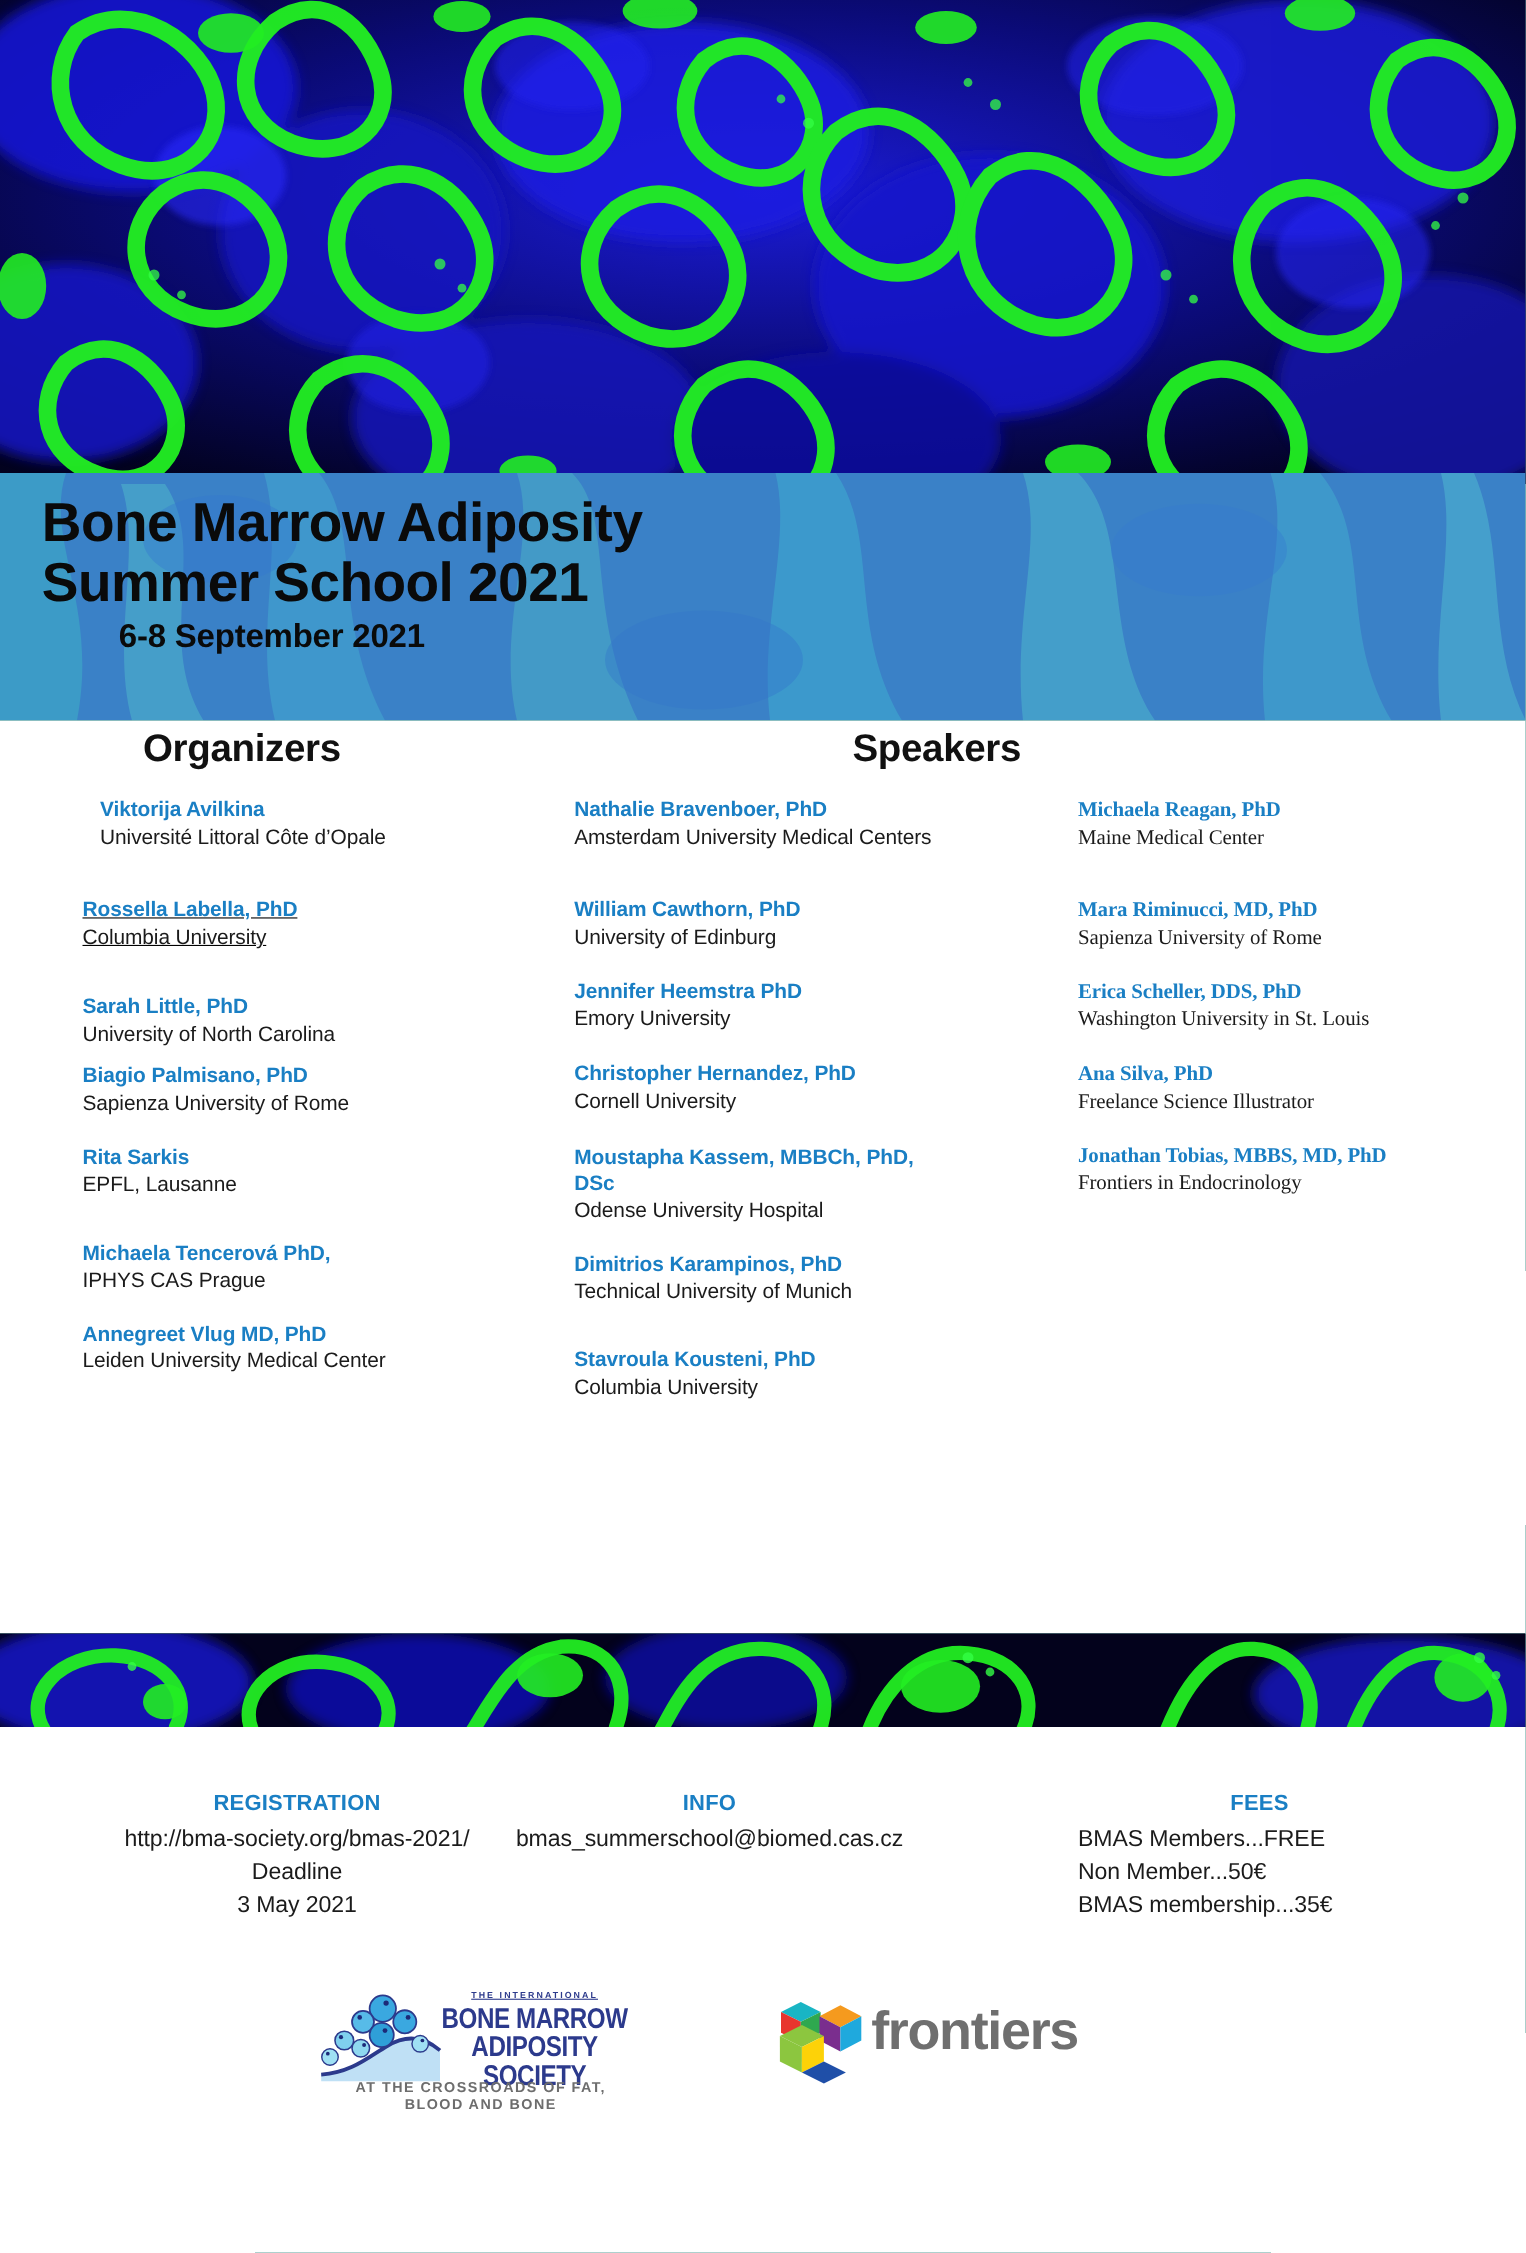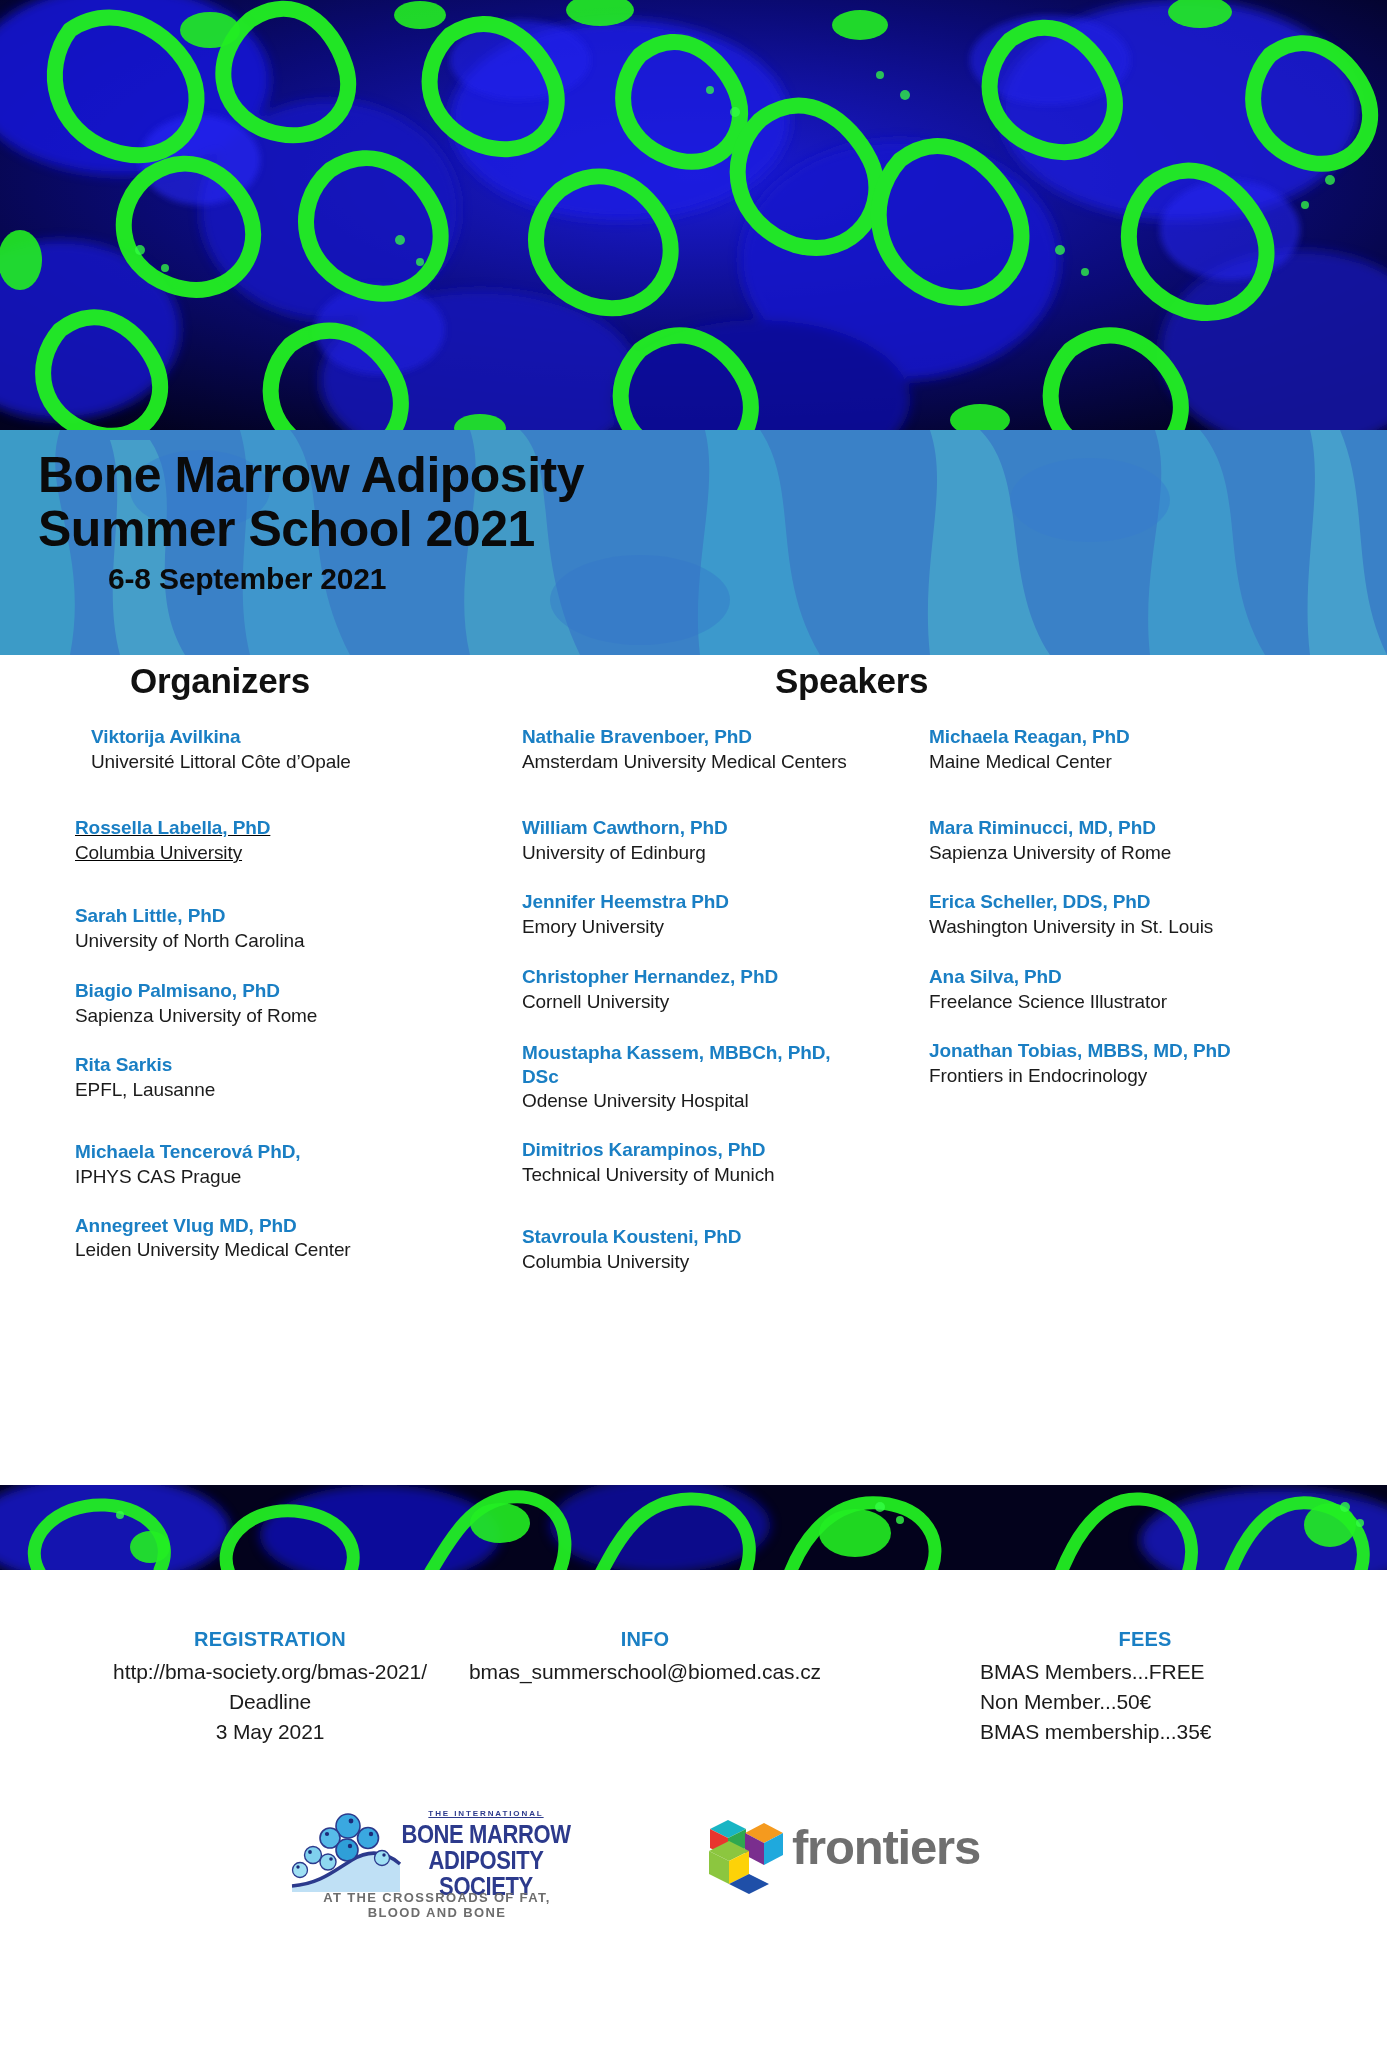--- a/index.html
+++ b/index.html
@@ -95,21 +95,21 @@
     top: 70px;
     left: 0;
     width: 1387px;
   }
   .col {
     position: absolute;
     top: 0;
   }
   .col-organizers { left: 75px;  width: 330px; }
   .col-speakers-1 { left: 522px; width: 340px; }
-  .col-speakers-2 { left: 929px; width: 400px; }
+  .col-speakers-2 { left: 980px; width: 400px; font-family: Liberation Serif, serif; }
 
   .person {
     margin-bottom: 0;
   }
   .person-name {
     font-size: 19px;
     font-weight: bold;
     color: #1a7fc4;
     line-height: 1.25;
     letter-spacing: -0.1px;
@@ -383,21 +383,21 @@
     <div class="columns">
       <div class="col col-organizers" id="col-organizers">
           <div class="person" style="margin-bottom: 42px; margin-left: 16px;">
             <div class="person-name">Viktorija Avilkina</div>
             <div class="person-affil">Université Littoral Côte d’Opale</div>
           </div>
           <div class="person" style="margin-bottom: 38px; text-decoration: underline;">
             <div class="person-name">Rossella Labella, PhD</div>
             <div class="person-affil">Columbia University</div>
           </div>
-          <div class="person" style="margin-bottom: 26px;">
+          <div class="person" style="margin-bottom: 14px;">
             <div class="person-name">Sarah Little, PhD</div>
             <div class="person-affil">University of North Carolina</div>
           </div>
           <div class="person" style="margin-bottom: 24px;">
             <div class="person-name">Biagio Palmisano, PhD</div>
             <div class="person-affil">Sapienza University of Rome</div>
           </div>
           <div class="person" style="margin-bottom: 38px;">
             <div class="person-name">Rita Sarkis</div>
             <div class="person-affil">EPFL, Lausanne</div>

